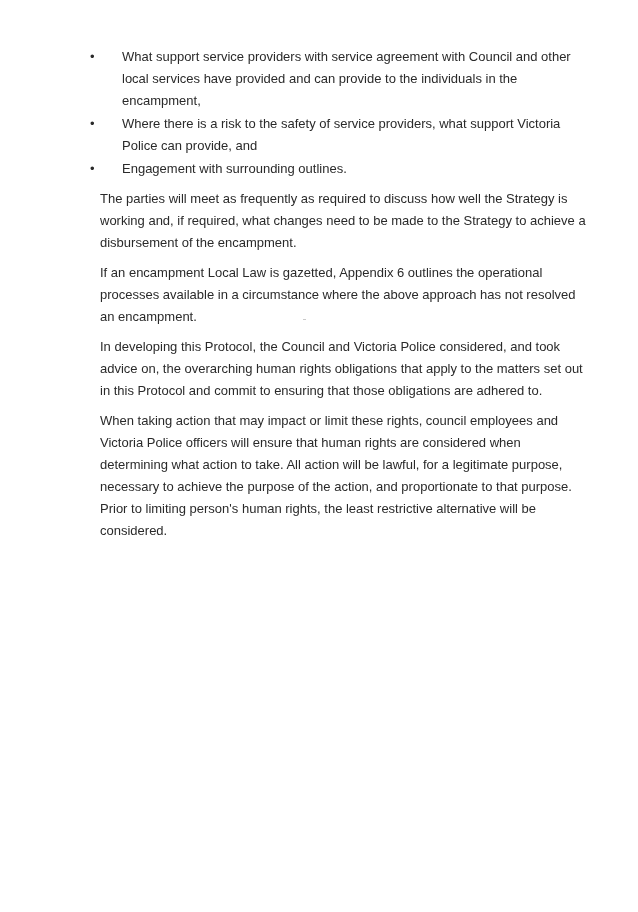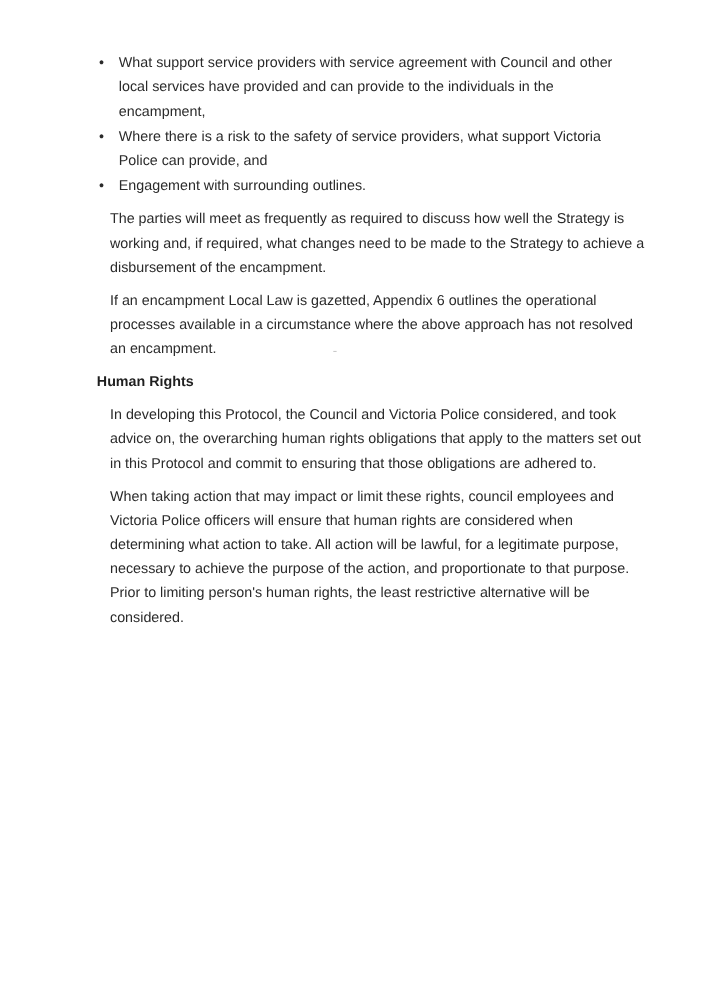--- a/index.html
+++ b/index.html
@@ -35,20 +35,21 @@
   .bullet-marker {
     flex: 0 0 20px;
     width: 20px;
     text-align: left;
     padding-left: 2px;
     box-sizing: border-box;
   }
   .bullet-text {
     flex: 0 0 470px;
     width: 470px;
+    margin-left: 14px;
   }
   .para {
     width: 490px;
     margin: 0 0 8px 12px;
   }
   .section-heading {
     width: 490px;
     margin: 0 0 8px 0;
     font-size: 13px;
     font-weight: bold;
@@ -81,21 +82,20 @@
     <li class="bullet-item">
       <span class="bullet-marker">•</span>
       <span class="bullet-text">Engagement with surrounding outlines.</span>
     </li>
   </ul>
 
   <p class="para">The parties will meet as frequently as required to discuss how well the Strategy is working and, if required, what changes need to be made to the Strategy to achieve a disbursement of the encampment.</p>
 
   <p class="para">If an encampment Local Law is gazetted, Appendix 6 outlines the operational processes available in a circumstance where the above approach has not resolved an encampment.</p>
 
-  <h2 class="section-heading">Human Rights</h2>
 
   <p class="para">In developing this Protocol, the Council and Victoria Police considered, and took advice on, the overarching human rights obligations that apply to the matters set out in this Protocol and commit to ensuring that those obligations are adhered to.</p>
 
   <p class="para">When taking action that may impact or limit these rights, council employees and Victoria Police officers will ensure that human rights are considered when determining what action to take. All action will be lawful, for a legitimate purpose, necessary to achieve the purpose of the action, and proportionate to that purpose. Prior to limiting person's human rights, the least restrictive alternative will be considered.</p>
 
   <div class="scan-artifact"></div>
 
 </div>
 
 </body></html>

